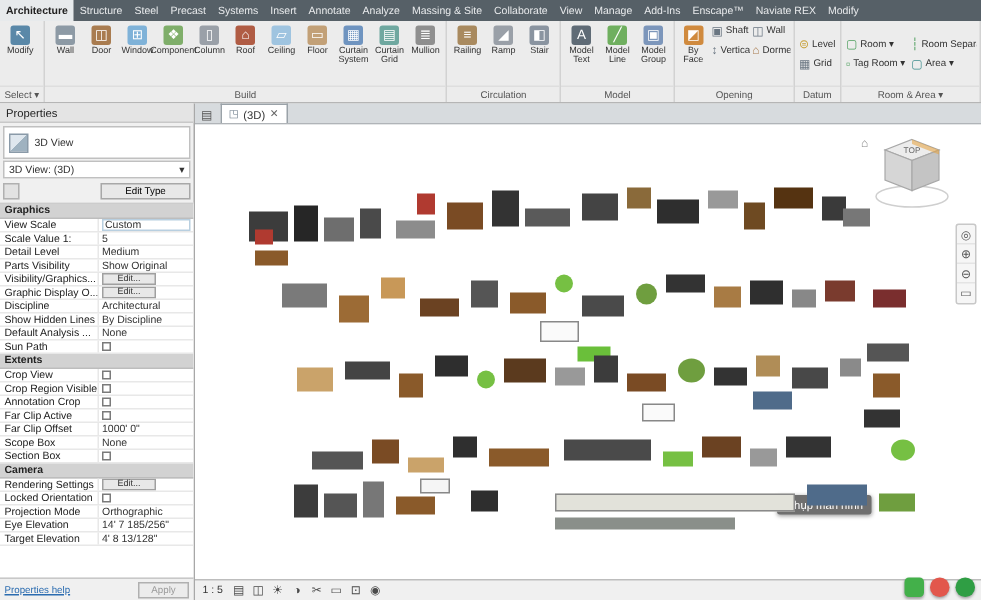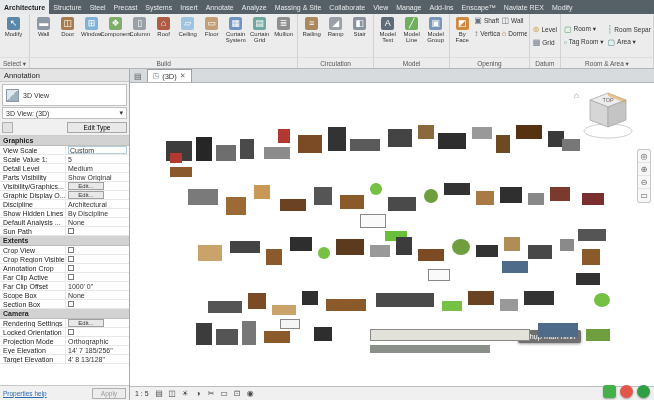--- a/index.html
+++ b/index.html
@@ -258,21 +258,21 @@
             <div>Area ▾</div>
           </div>
         </div>
         <div class="rpanel-label">Room &amp; Area ▾</div>
       </div>
     </div>
 
   <div class="workspace">
 
     <div class="props">
-      <div class="props-header">Annotation</div>
+      <div class="props-header">Properties</div>
       <div class="type-box">
         <div class="type-icon"></div>
         <span>3D View</span>
       </div>
       <div class="selector-row">
         <span>3D View: (3D)</span>
         <span>▾</span>
       </div>
       <div class="edit-type-row">
         <div class="filter-icon-box"></div>

